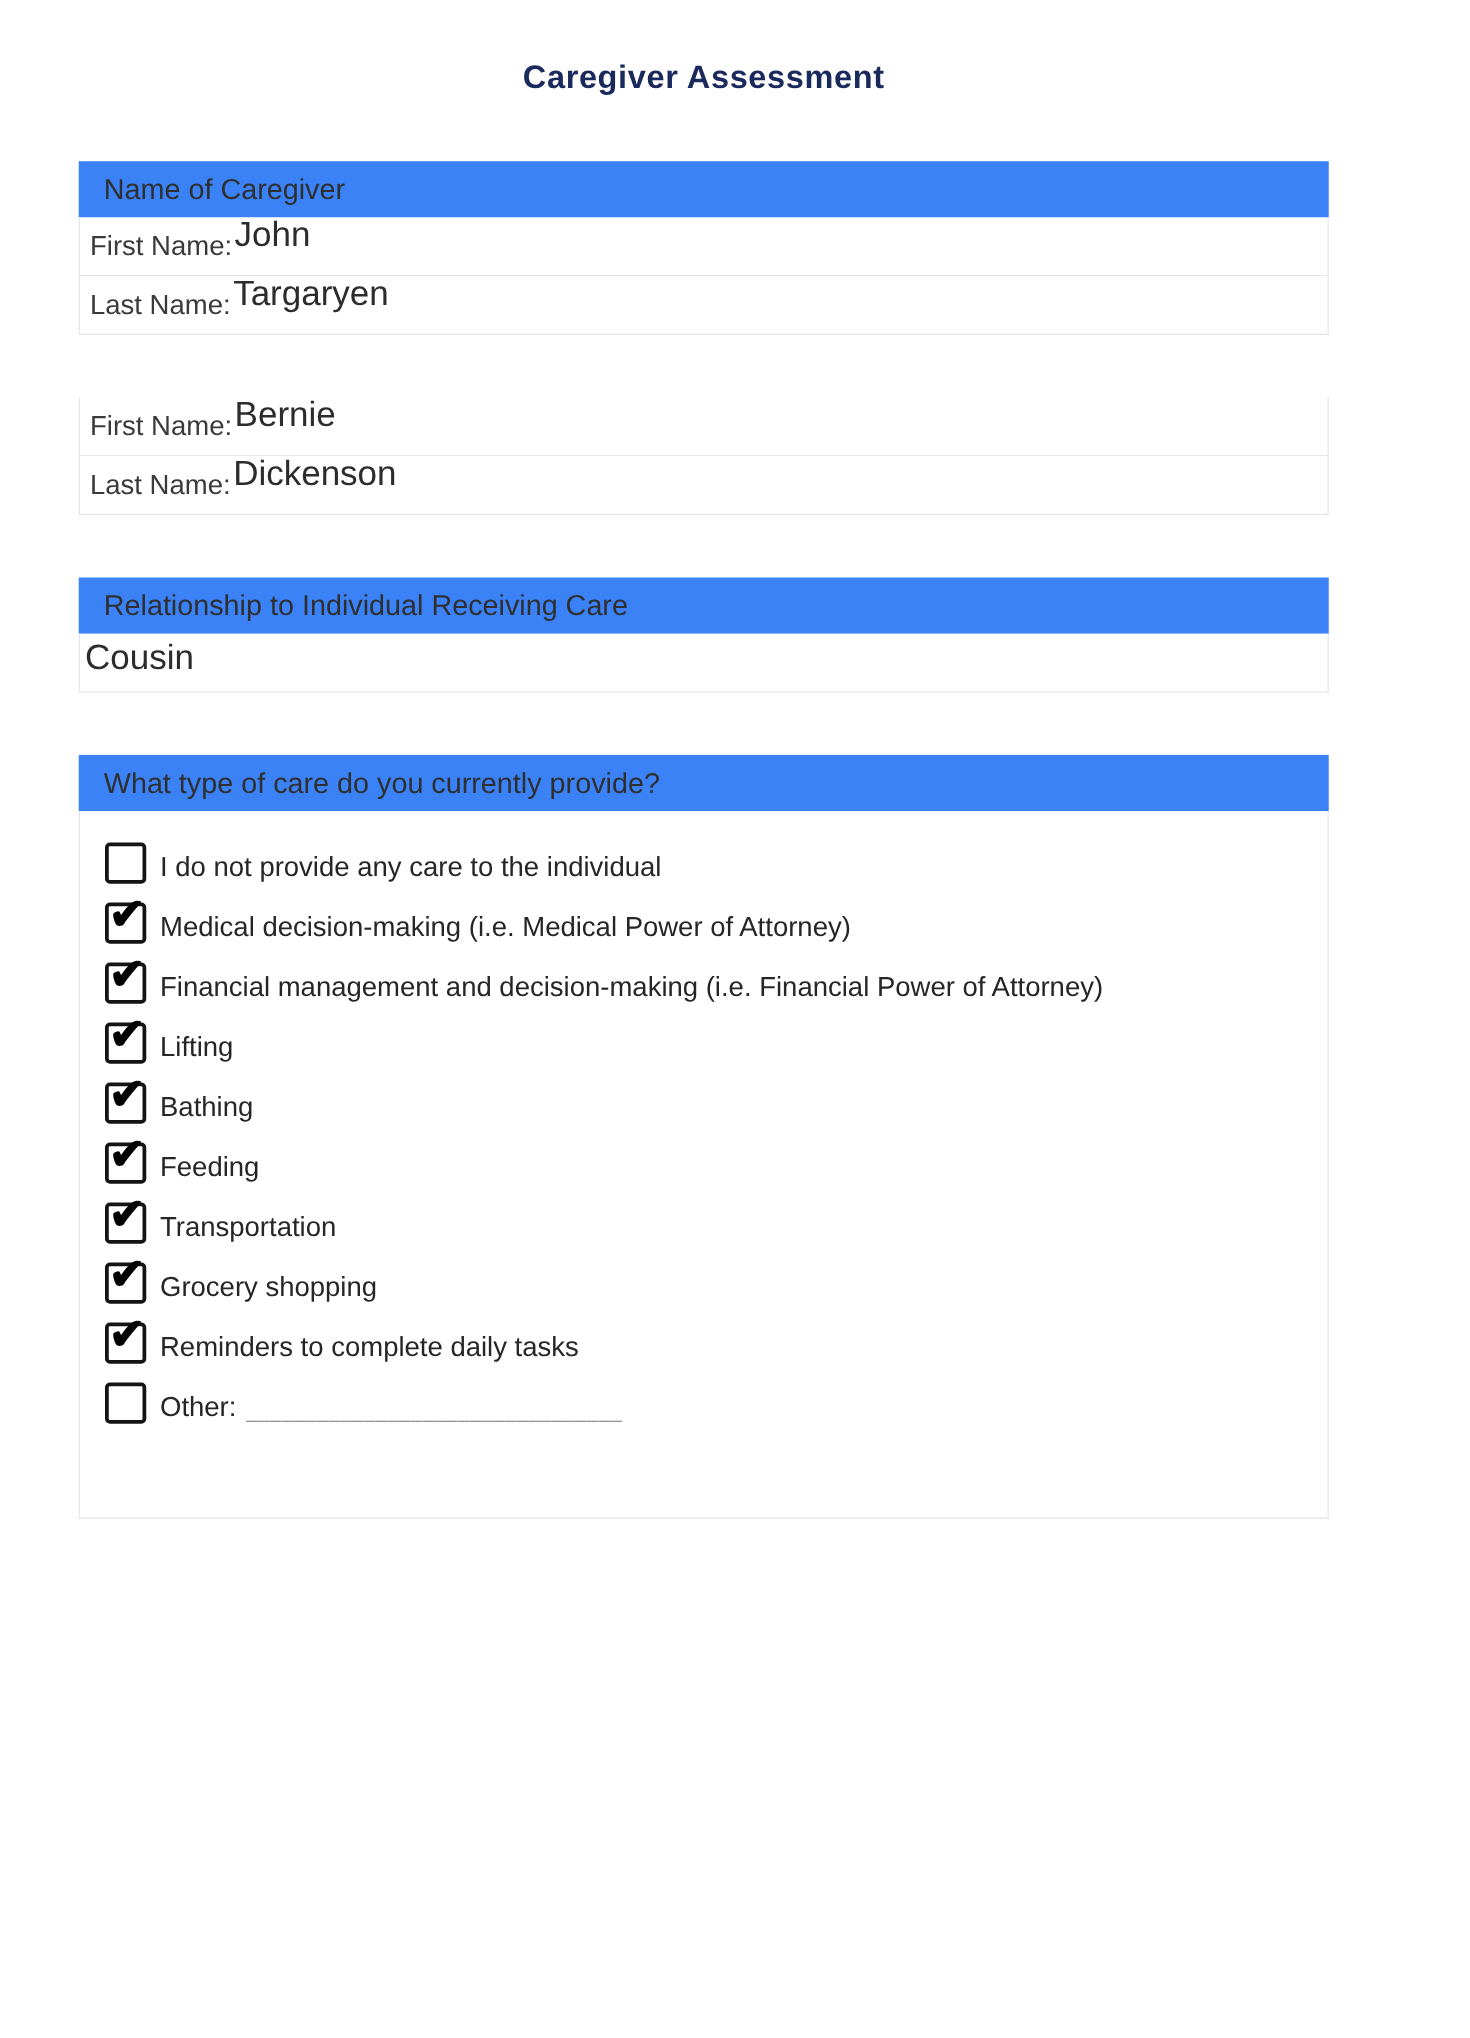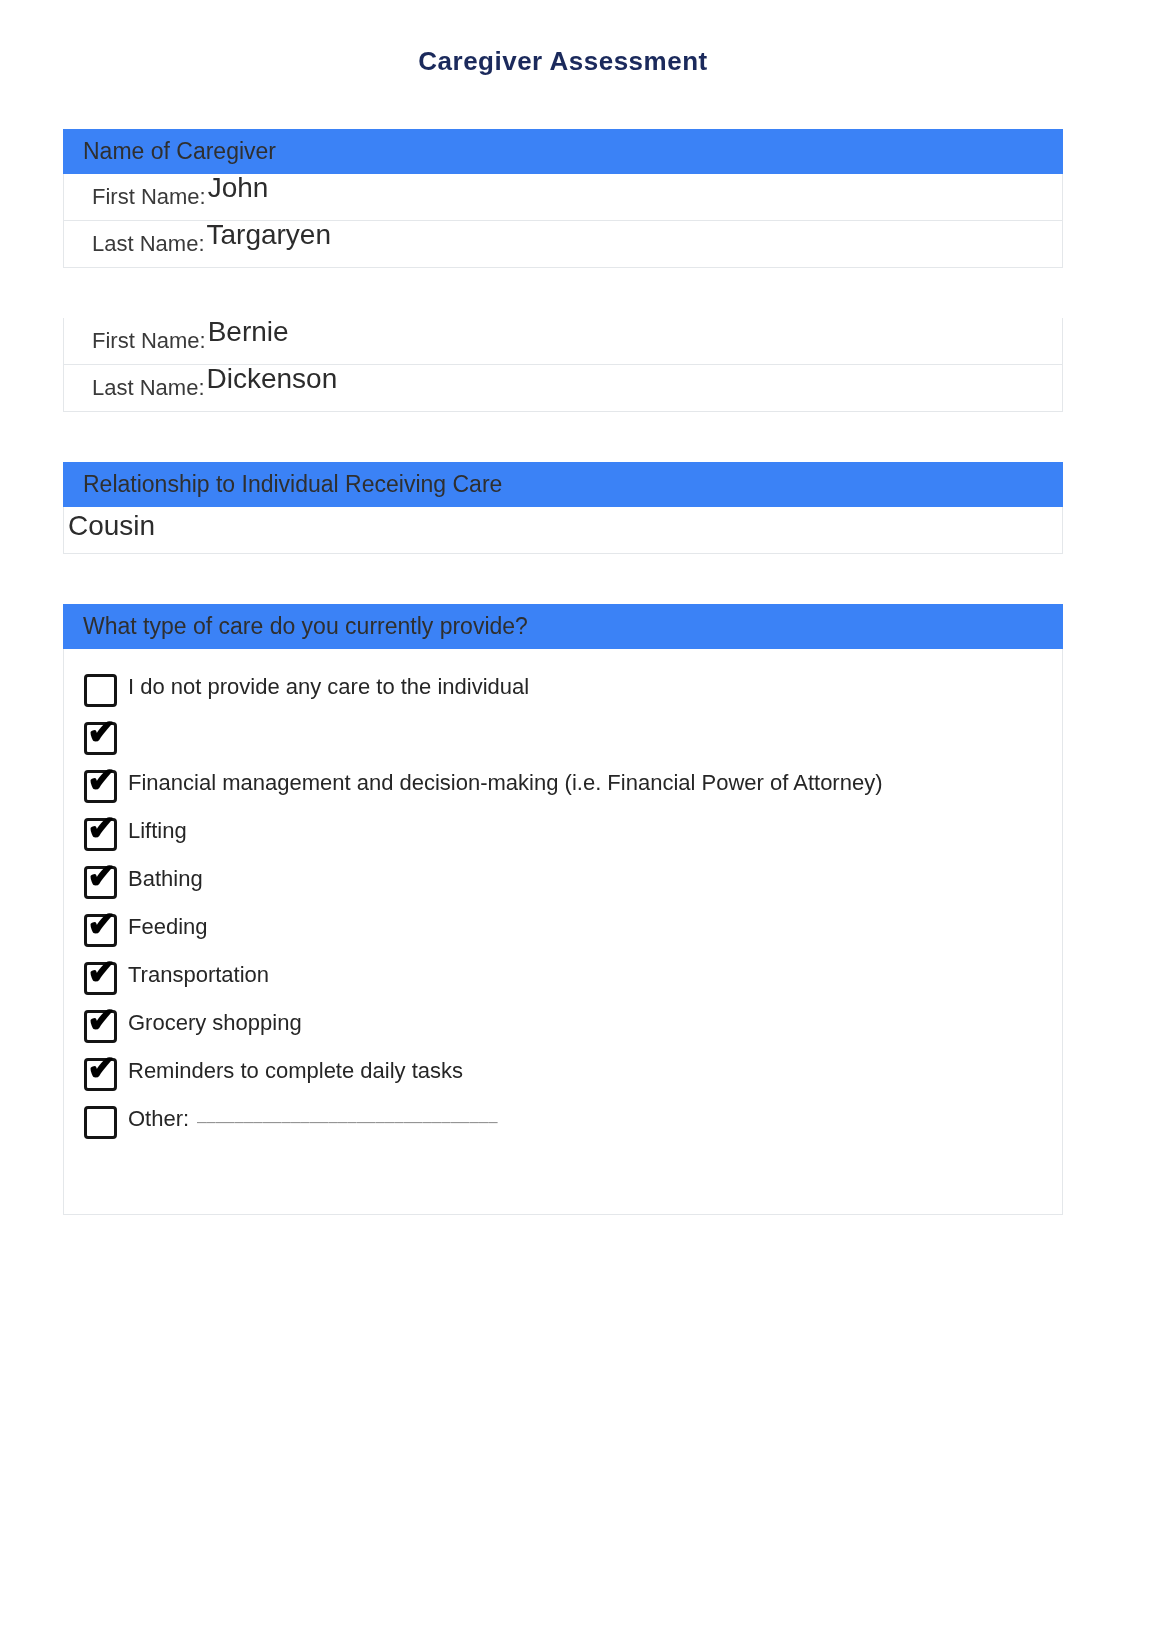--- a/index.html
+++ b/index.html
@@ -36,21 +36,21 @@
     color: #2f2f2f;
   }
 
   .field-row {
     height: 47px;
     background: #ffffff;
     border: solid #e4e7ea;
     border-width: 0 1px 1px 1px;
     display: flex;
     align-items: center;
-    padding-left: 28px;
+    padding-left: 8px;
   }
   .field-label { font-size: 22px; color: #3a3a3a; }
   .field-value {
     font-size: 28px;
     color: #2c2c2c;
     margin-left: 2px;
     transform: translateY(-9px);
   }
 
   .flush-row { padding-left: 4px; }
@@ -61,21 +61,21 @@
   }
 
   .options-body {
     background: #ffffff;
     border: solid #e4e7ea;
     border-width: 0 1px 1px 1px;
     padding: 25px 0 75px 20px;
   }
   .opt-row {
     display: flex;
-    align-items: flex-start;
+    align-items: flex-end;
     height: 33px;
     margin-bottom: 15px;
   }
   .opt-row:last-child { margin-bottom: 0; }
   .checkbox {
     width: 33px;
     height: 33px;
     flex: none;
     border: 3px solid #141414;
     border-radius: 4px;
@@ -145,20 +145,21 @@
             <span class="check"></span>
           </span>
     <span class="opt-label">I do not provide any care to the individual</span>
 
   </div>
 
   <div class="opt-row">
     <span class="checkbox">
             <span class="check">✔</span>
           </span>
+    <span class="opt-label">Medical decision-making (i.e. Medical Power of Attorney)</span>
 
   </div>
 
   <div class="opt-row">
     <span class="checkbox">
             <span class="check">✔</span>
           </span>
     <span class="opt-label">Financial management and decision-making (i.e. Financial Power of Attorney)</span>
 
   </div>

